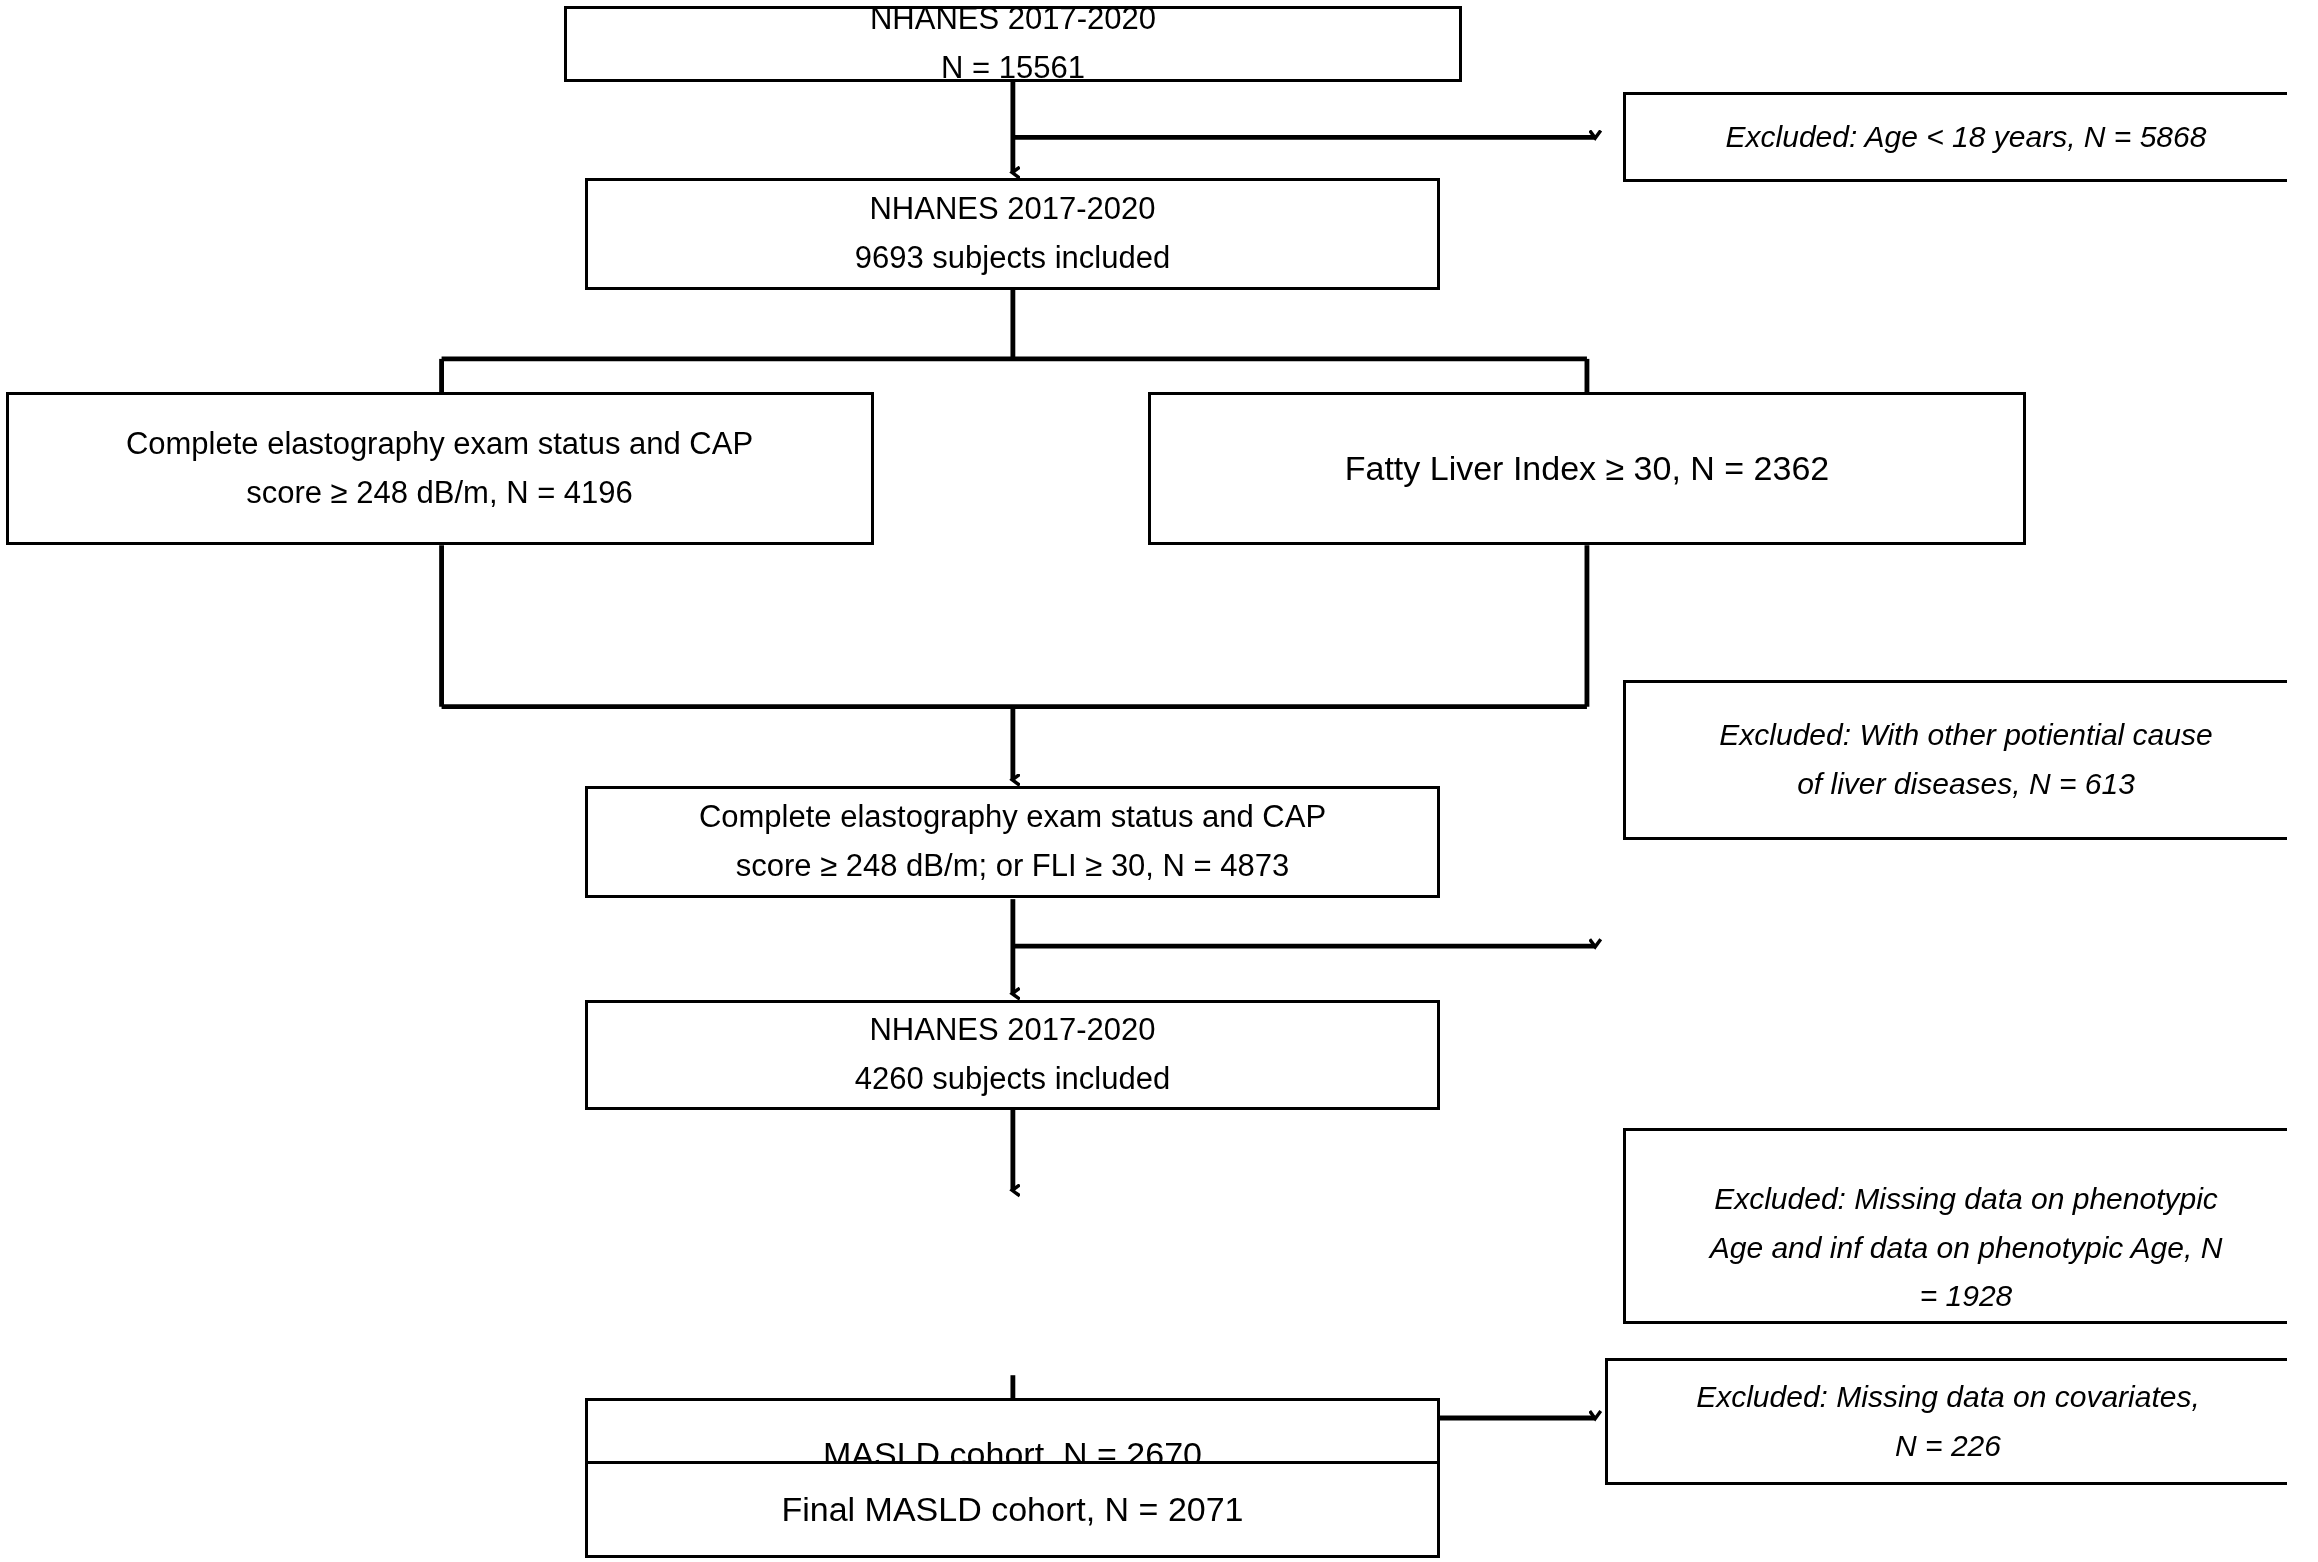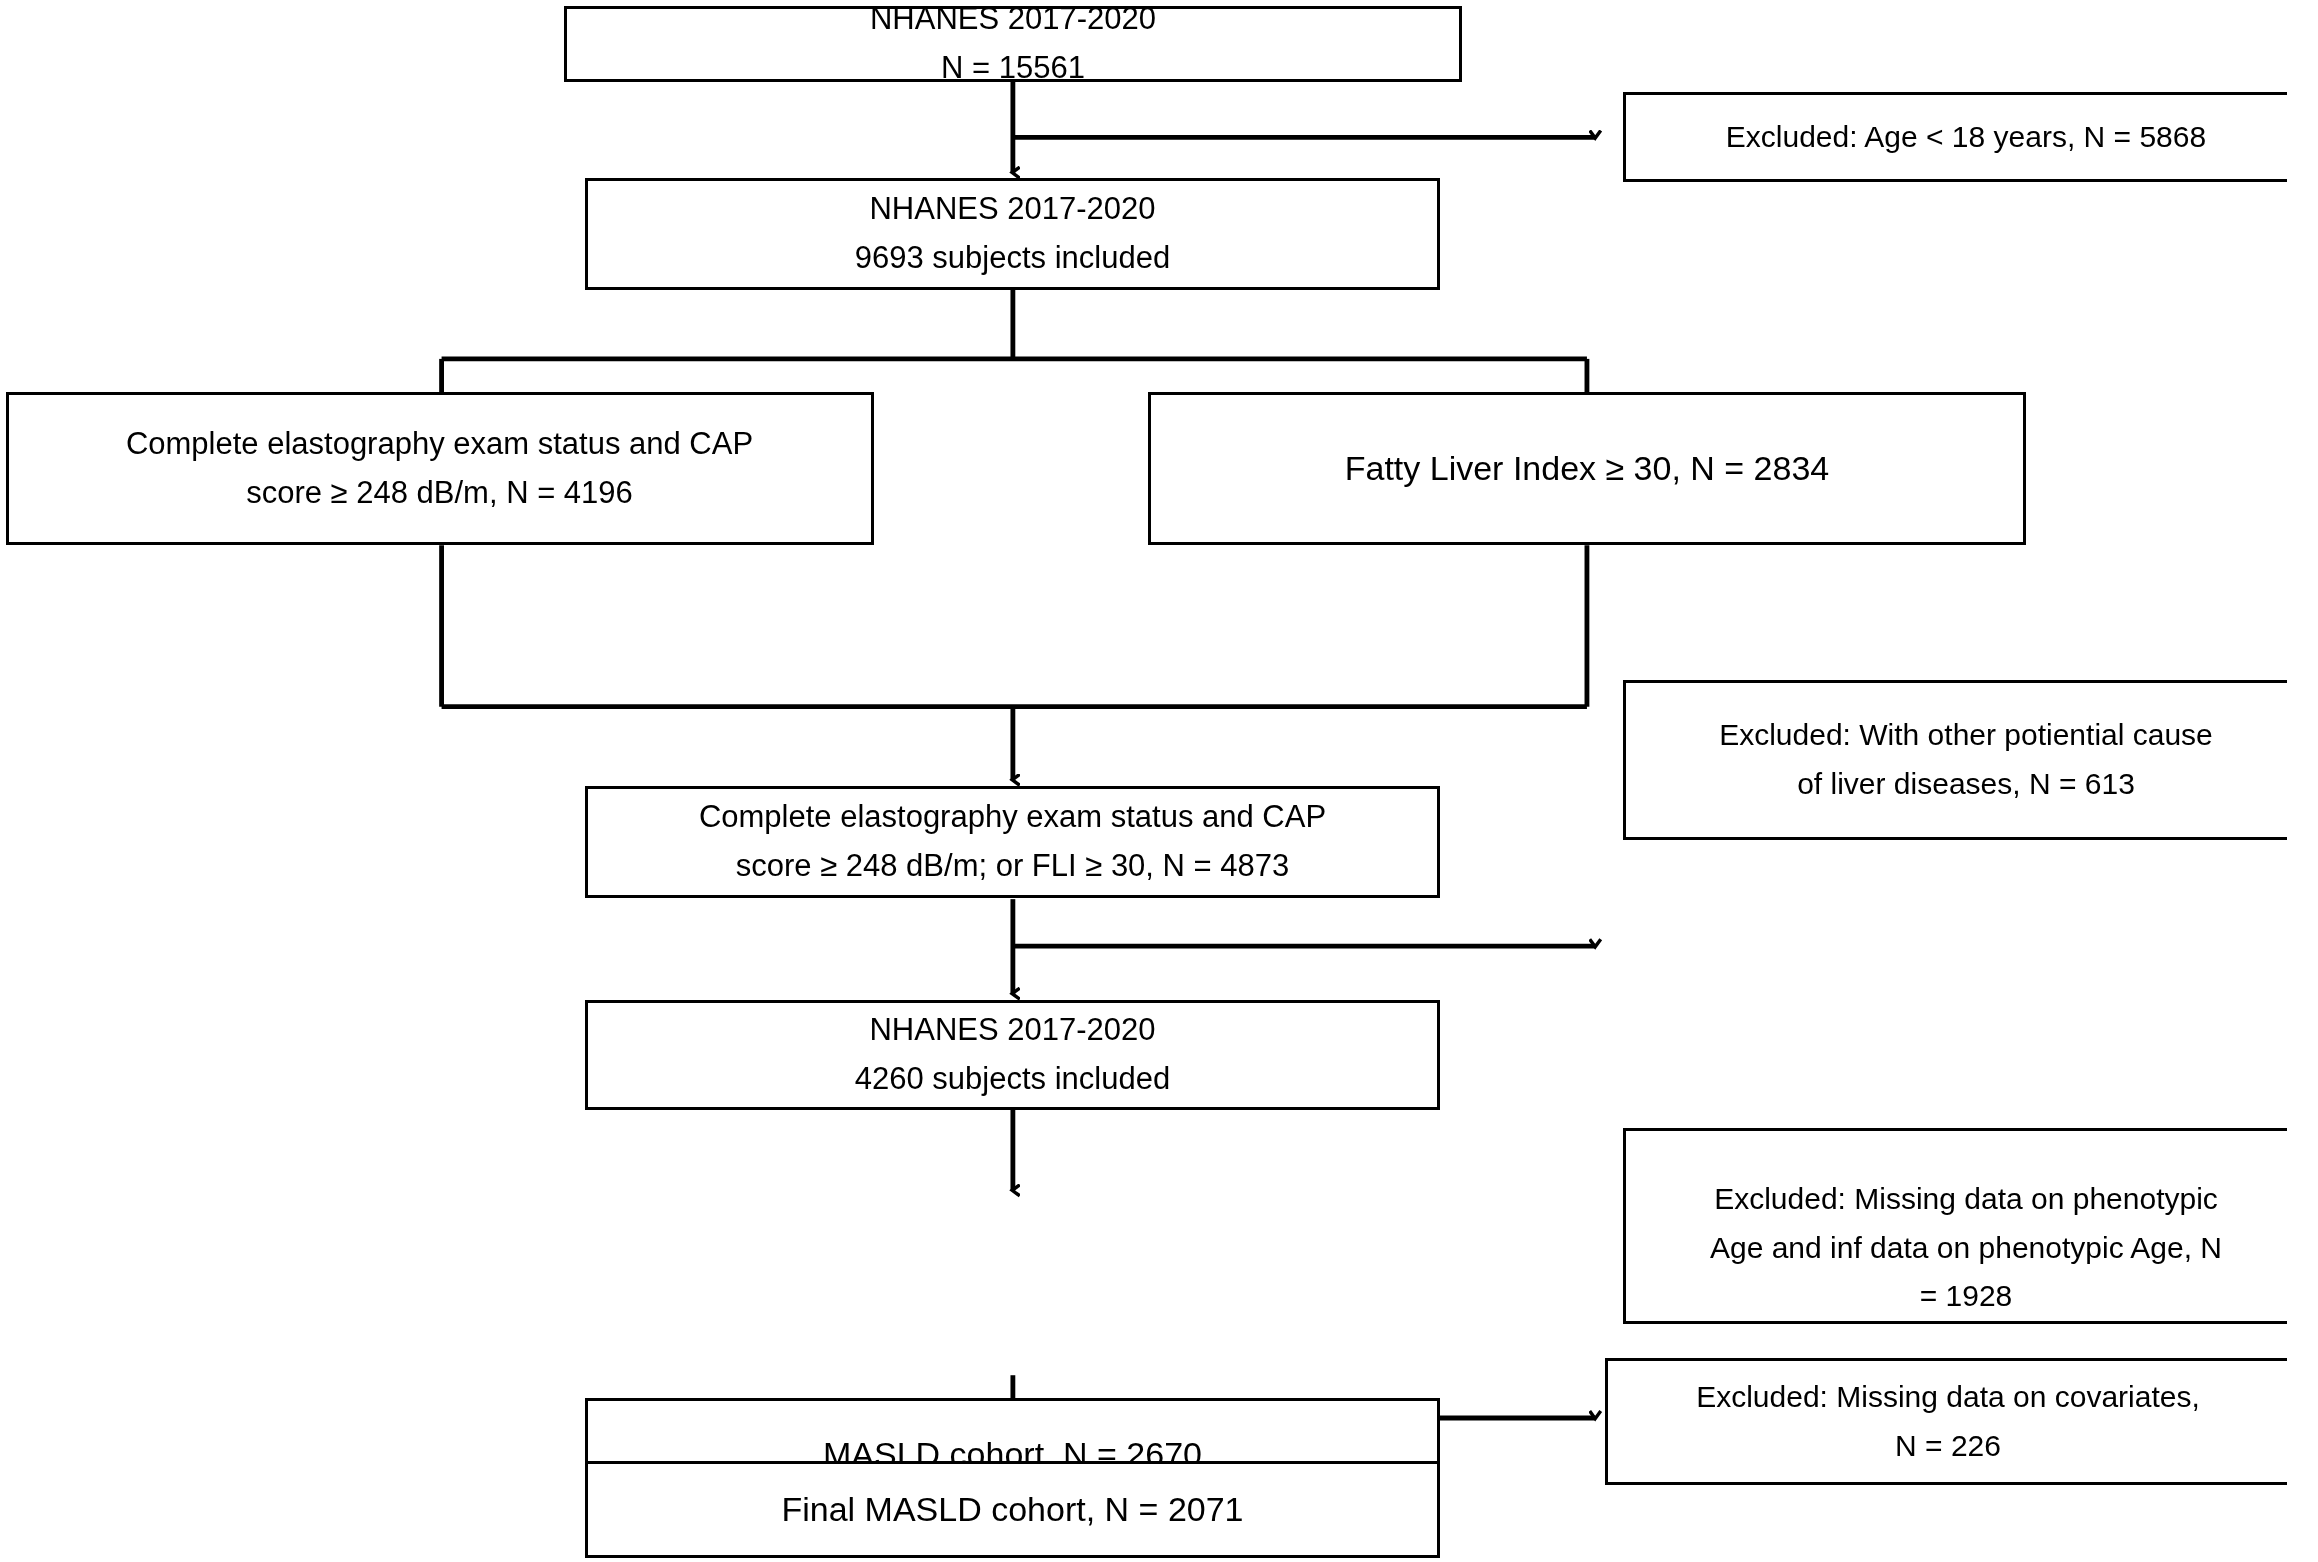--- a/index.html
+++ b/index.html
@@ -37,21 +37,21 @@
   }
   .node .txt {
     display: block;
     width: 100%;
     padding: 0 9.7px;
     box-sizing: border-box;
     white-space: pre-line;
   }
   .fs-big   { font-size: 34px; line-height: 1.62; }
   .fs-main  { font-size: 31px; line-height: 1.58; }
-  .fs-excl  { font-size: 30px; line-height: 1.62; }
+  .fs-excl  { font-size: 30px; line-height: 1.62; font-style: italic; }
 </style>
 </head>
 <body>
 
 <div id="canvas">
 
   <svg id="connectors" viewBox="0 0 3361 2265" xmlns="http://www.w3.org/2000/svg">
     <defs>
       <marker id="arw" markerWidth="26" markerHeight="26" refX="9" refY="11" orient="auto" markerUnits="userSpaceOnUse">
         <path d="M1,1 L9,12 L17,1" fill="none" stroke="#000" stroke-width="5"></path>
@@ -98,21 +98,21 @@
     <span class="txt fs-main">NHANES 2017-2020
 9693 subjects included</span>
   </div>
 
   <div class="node" style="left:5.5px; top:392px; width:868px; height:153px;">
     <span class="txt fs-main">Complete elastography exam status and CAP
 score ≥ 248 dB/m, N = 4196</span>
   </div>
 
   <div class="node" style="left:1148px; top:392px; width:878px; height:153px;">
-    <span class="txt fs-big">Fatty Liver Index ≥ 30, N = 2834</span>
+    <span class="txt fs-big">Fatty Liver Index ≥ 30, N = 2362</span>
   </div>
 
   <div class="node" style="left:585px; top:786px; width:855px; height:112px;">
     <span class="txt fs-main">Complete elastography exam status and CAP
 score ≥ 248 dB/m; or FLI  ≥ 30, N = 4873</span>
   </div>
 
   <div class="node" style="left:1623px; top:680px; width:686px; height:160px;justify-content:flex-end;">
     <span class="txt fs-excl">Excluded: With other potiential cause
 of liver diseases, N =  613</span>

